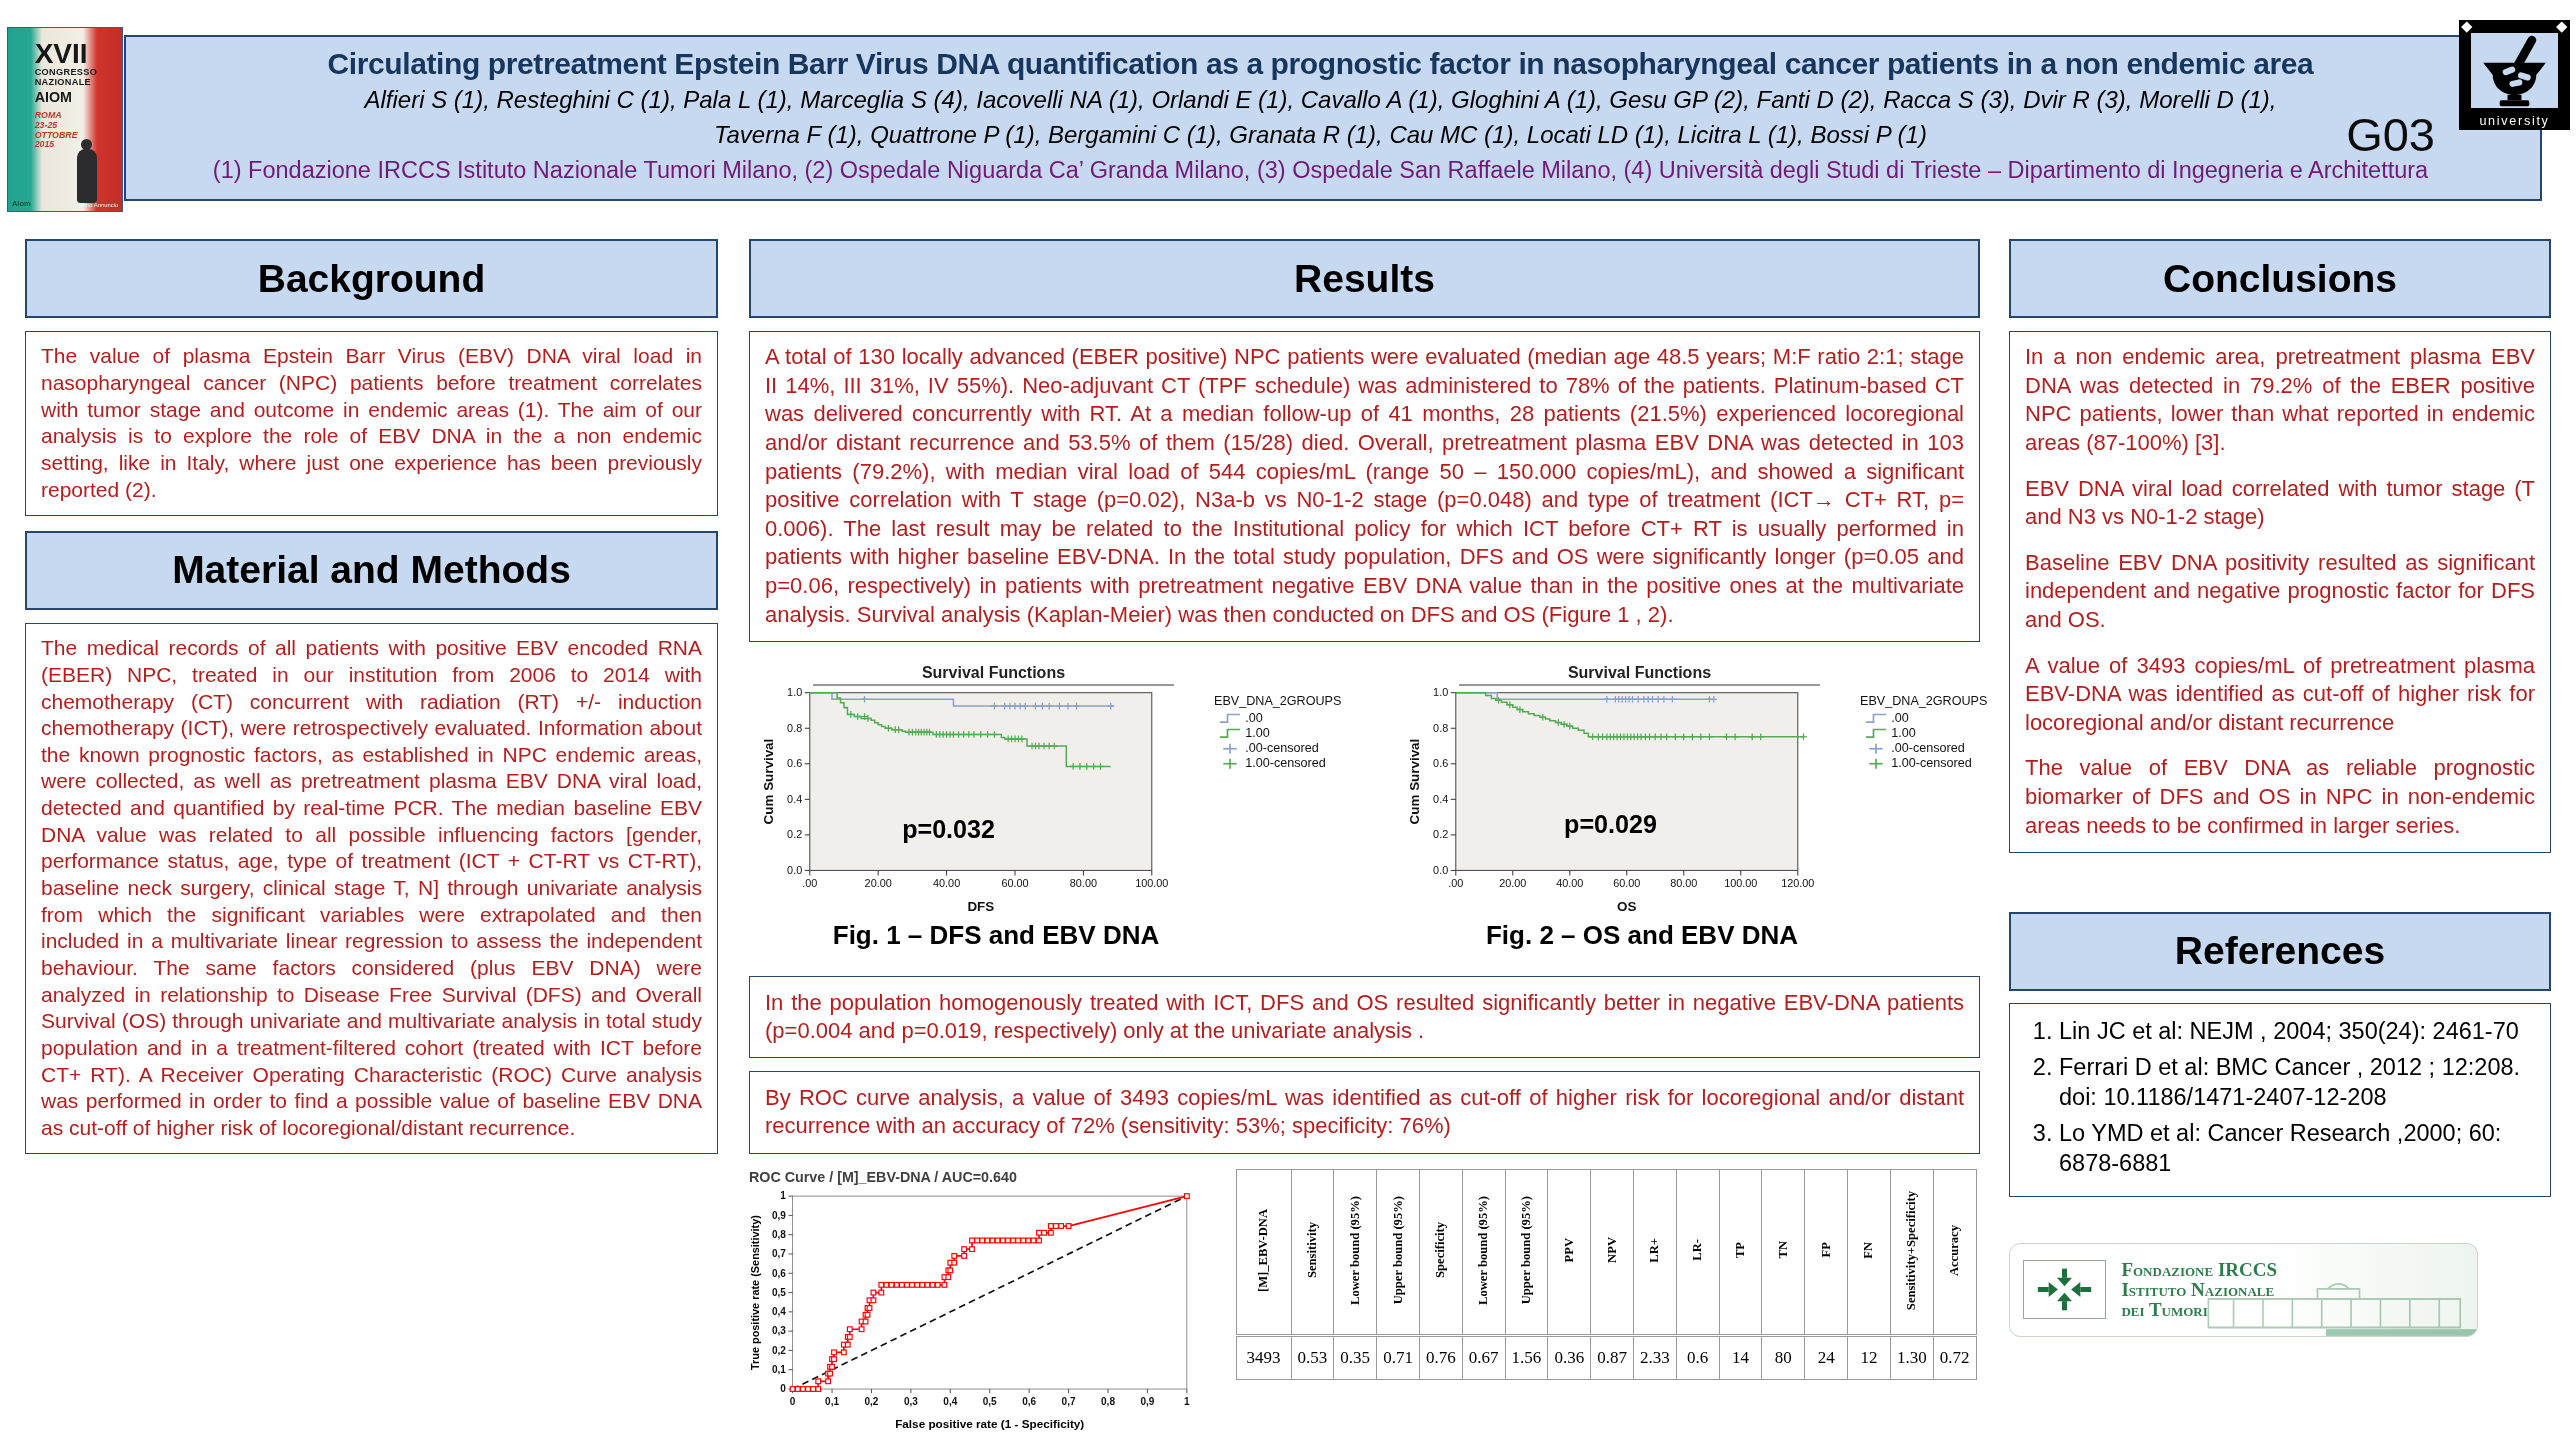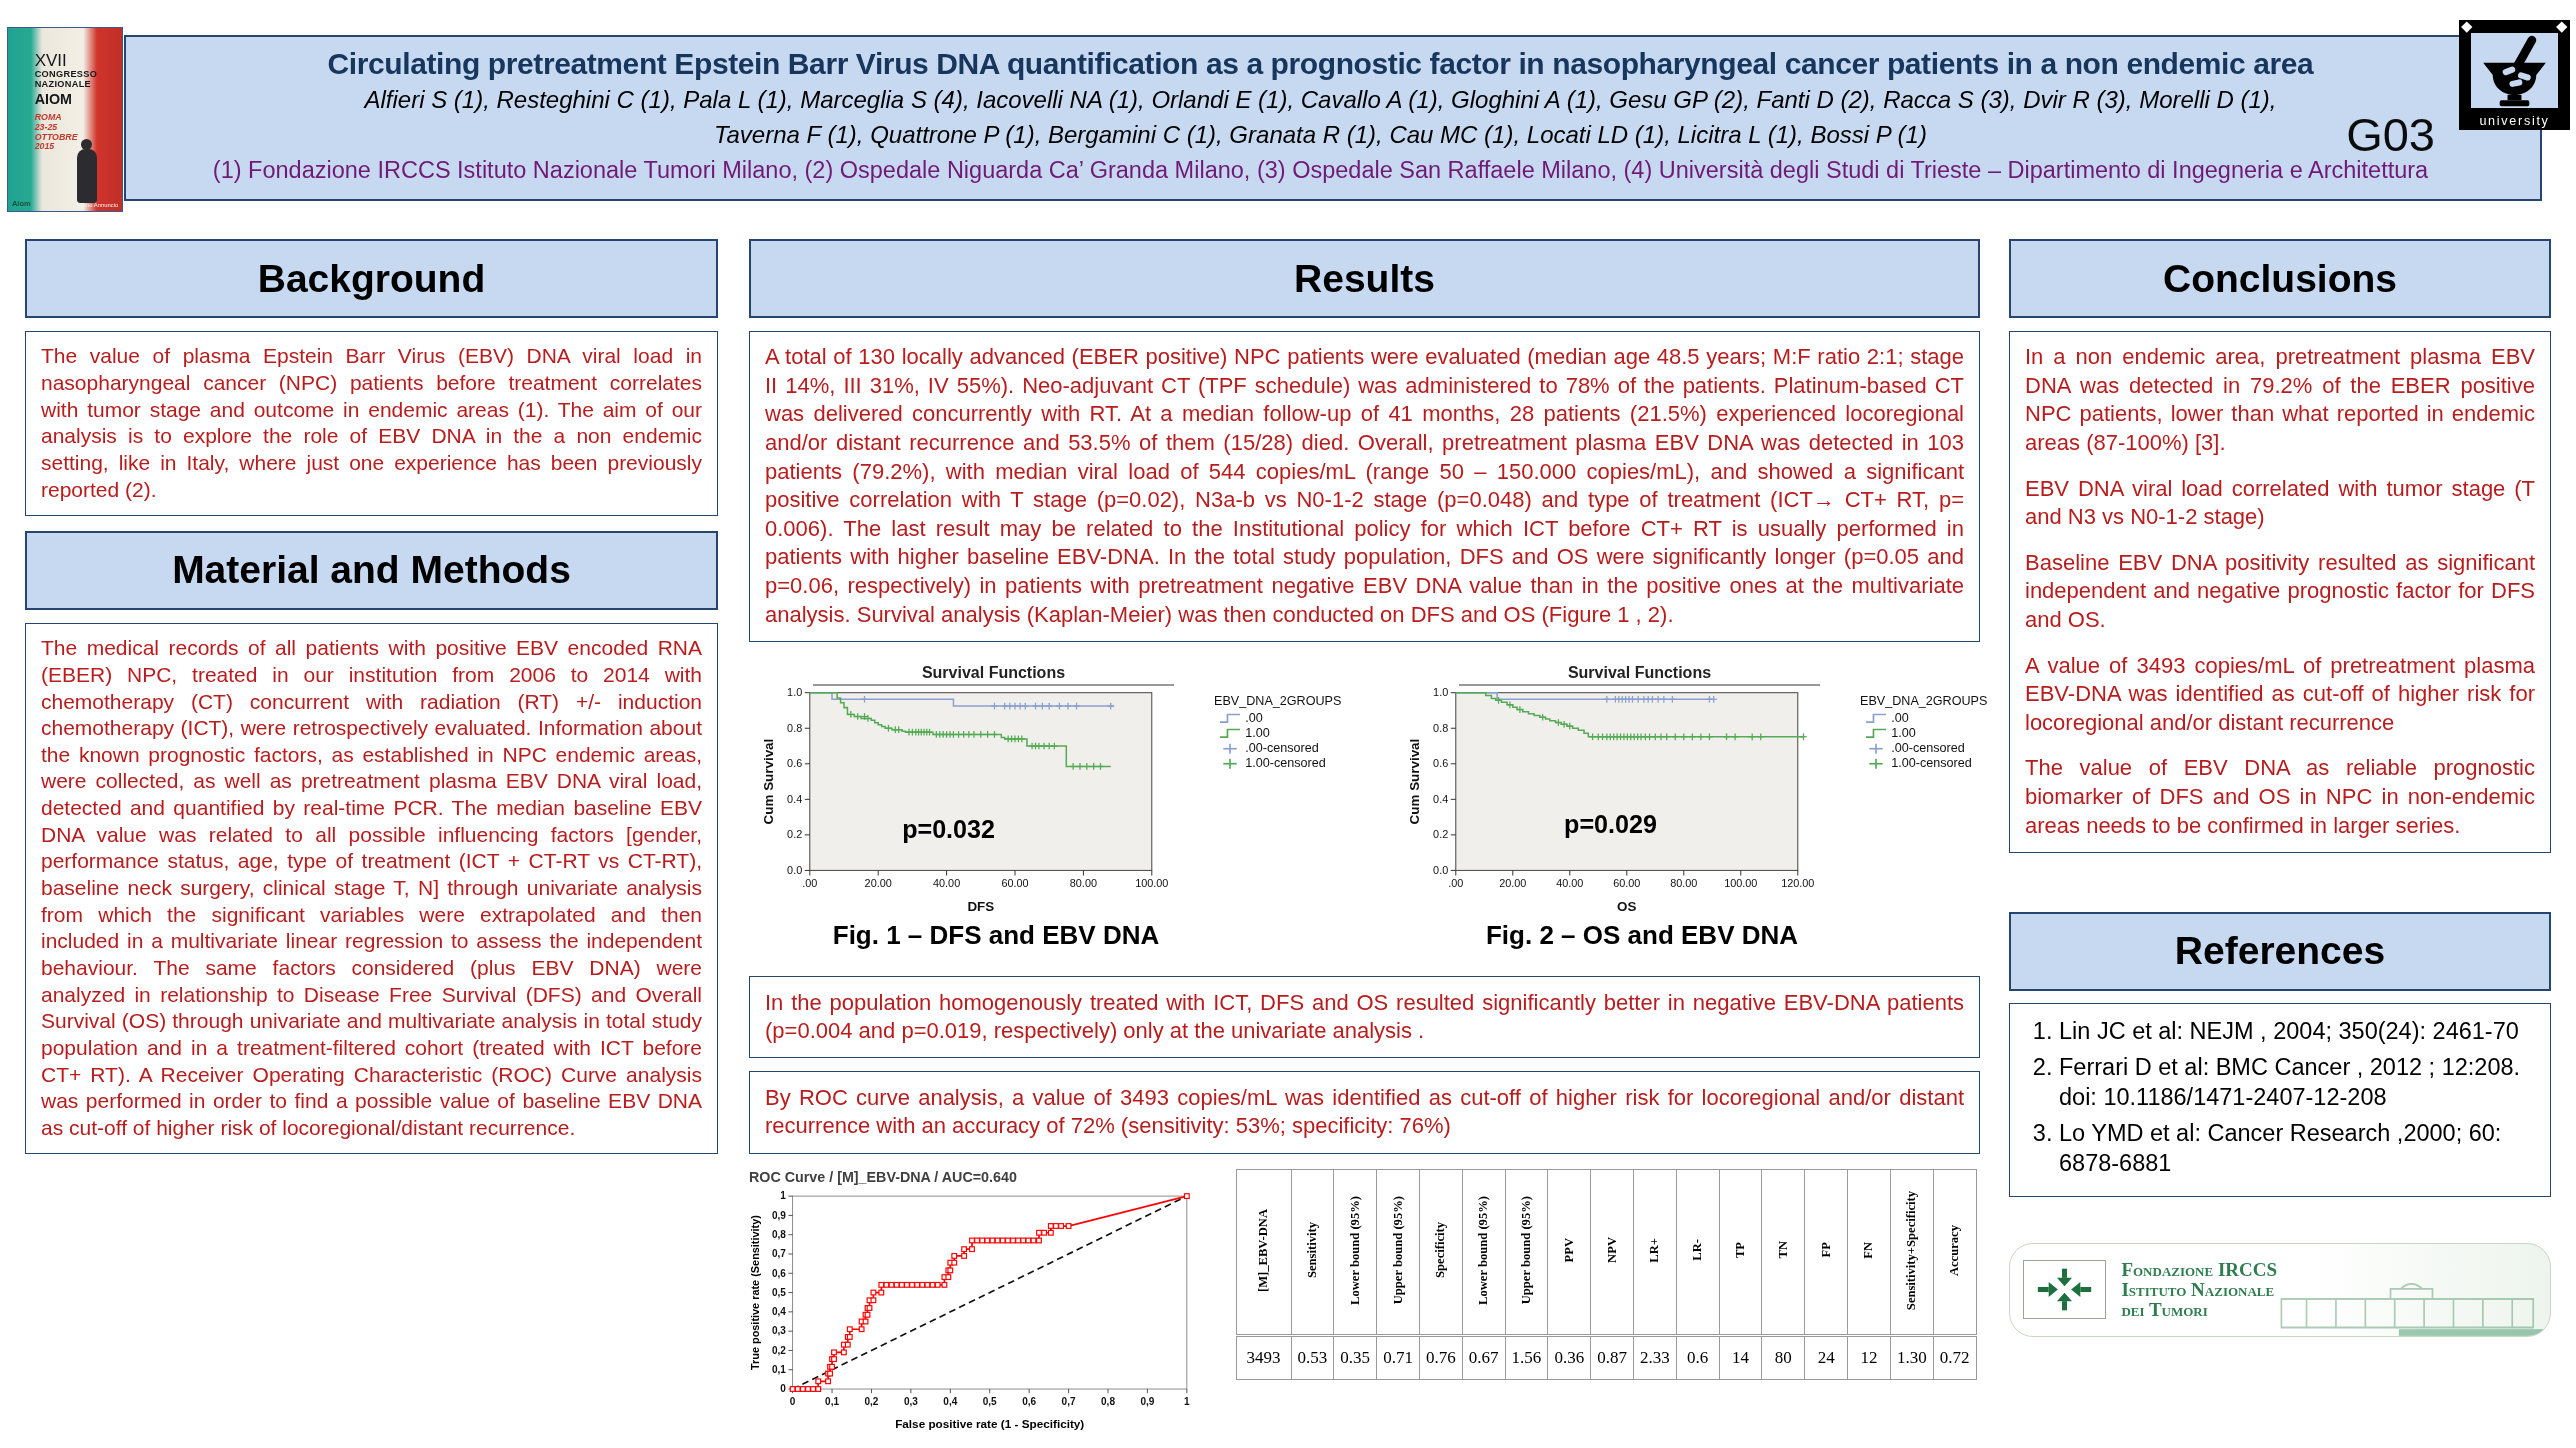--- a/index.html
+++ b/index.html
@@ -3,21 +3,21 @@
 <meta charset="utf-8">
 <style>
   html,body{margin:0;padding:0;background:#fff;}
   .poster{position:relative;width:2576px;height:1448px;background:#ffffff;font-family:"Liberation Sans",sans-serif;overflow:hidden;}
 
   
   .aiom{position:absolute;left:6.7px;top:27px;width:114px;height:183px;
     background:linear-gradient(90deg,#1fa390 0%,#27a893 20%,#ece7dc 30%,#f2efe6 66%,#d0342c 78%,#c02f27 100%);
     border:0.8px solid #3a5b8c;overflow:hidden;}
   .aiom-text{position:absolute;left:27px;top:13.4px;color:#17171a;}
-  .aiom-xvii{font-size:17px;font-weight:400;line-height:.9;margin-top:12px;}
+  .aiom-xvii{font-size:28px;font-weight:700;line-height:.9;}
   .aiom-small{font-size:9.2px;font-weight:700;letter-spacing:0.3px;line-height:1.15;}
   .aiom-word{font-size:14.3px;font-weight:800;margin-top:0.8px;}
   .aiom-venue{margin-top:6.7px;color:#c0392b;font-weight:700;font-style:italic;font-size:8.8px;line-height:1.1;}
   .painter{position:absolute;right:25px;bottom:8.4px;width:20px;height:54px;background:#2c2c30;border-radius:8.4px 8.4px 3.4px 3.4px;}
   .painter::before{content:'';position:absolute;top:-9.2px;left:4.2px;width:11px;height:11px;border-radius:50%;background:#2c2c30;}
   .aiom-mini{position:absolute;left:4.2px;bottom:3.4px;font-size:7.5px;font-weight:bold;color:#14523a;}
   .aiom-annuncio{position:absolute;right:3.4px;bottom:3.4px;font-size:5.9px;color:#f4f4f4;}
 
   .header-box{position:absolute;left:124px;top:35px;width:2418px;height:166px;background:#c6d9f1;
     border:2.5px solid #27466f;box-sizing:border-box;text-align:center;padding:10px 75px 0 50px;}
@@ -73,21 +73,21 @@
   table.metrics th:first-child{width:54px;}
   .vert{writing-mode:vertical-rl;transform:rotate(180deg);font-family:"Liberation Serif",serif;
     font-size:12.6px;color:#000;display:inline-block;white-space:nowrap;}
   table.metrics td{height:42px;text-align:center;font-family:"Liberation Serif",serif;font-weight:normal;
     font-size:17px;border-top:3.4px double #9a9a9a;}
 
   
   .refs-box ol{margin:0;padding-left:34px;font-size:23.5px;line-height:1.3;color:#000;}
   .refs-box li{margin-bottom:5px;}
   .mt-refs{margin-top:59px;}
-  .int-logo{position:relative;margin-top:46px;width:542px;height:94px;border:0.8px solid #c9d6c9;border-radius:24px;
+  .int-logo{position:relative;margin-top:46px;width:469px;height:94px;border:0.8px solid #c9d6c9;border-radius:11px;
     background:linear-gradient(90deg,#ffffff 55%,#edf4ed 100%);box-sizing:border-box;display:flex;align-items:center;overflow:hidden;}
   .int-icon{width:81px;height:57px;border:1.7px solid #9aa59a;background:#fff;margin-left:13.4px;flex:none;
     display:flex;align-items:center;justify-content:center;}
   .int-text{margin-left:15px;font-family:"Liberation Serif",serif;font-variant:small-caps;
     color:#2e7d4f;font-size:19px;line-height:1.05;font-weight:600;z-index:1;}
   .int-building{position:absolute;right:0;bottom:0;opacity:.45;}
 </style>
 </head>
 <body>
 

